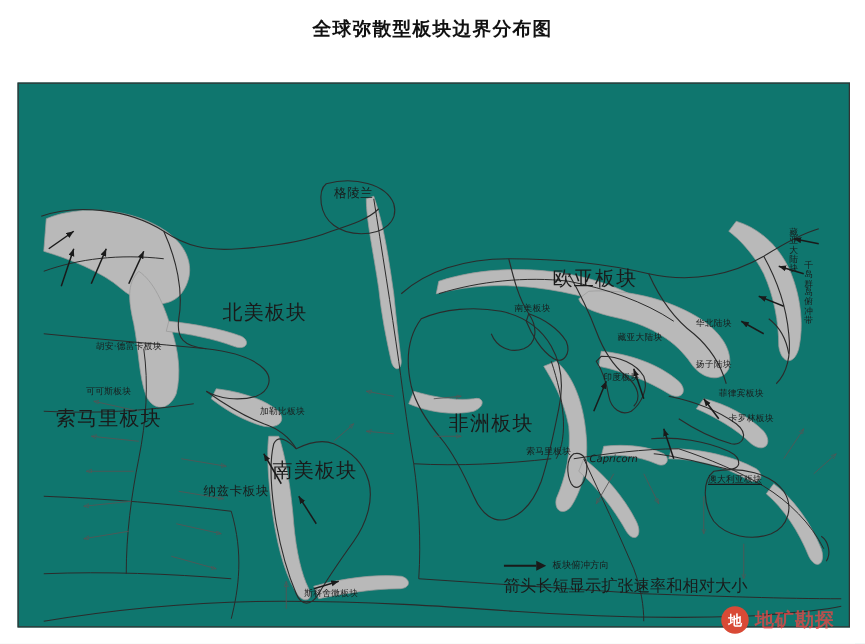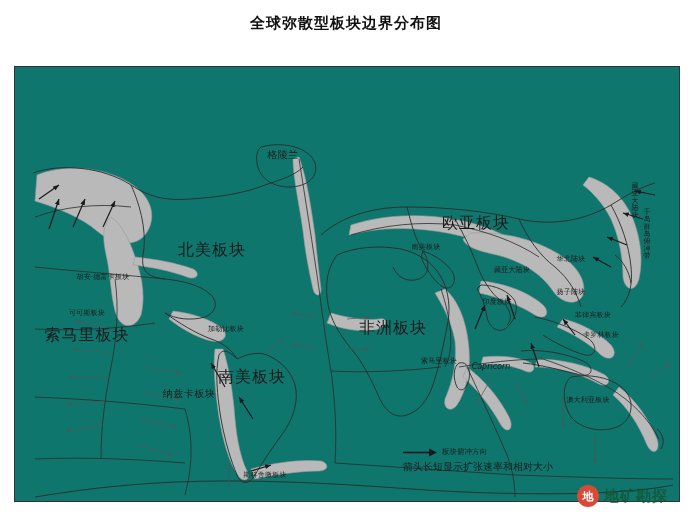--- a/index.html
+++ b/index.html
@@ -81,21 +81,21 @@
     position: relative;
   }
   .legend-swatch.band {
     background: #b9b9b9;
     border: 1px solid #8a8a8a;
     height: 8px;
   }
   .legend-text { white-space: nowrap; }
   .legend-note {
     margin-top: 2px;
-    font-size: 10px;
+    font-size: 13px;
     white-space: nowrap;
   }
   #watermark {
     position: absolute;
     right: 16px;
     bottom: 8px;
     display: flex;
     align-items: center;
     gap: 5px;
   }
@@ -107,21 +107,21 @@
     color: #ffffff;
     font-size: 11px;
     display: flex;
     align-items: center;
     justify-content: center;
     font-weight: bold;
   }
   #watermark .wm-text {
     font-size: 15px;
     font-weight: bold;
-    color: #14532d;
+    color: #ef4444;
     letter-spacing: 1px;
     opacity: 0.75;
   }
 </style>
 </head>
 <body>
 
 <div id="page">
 
   <div id="title">全球弥散型板块边界分布图</div>
@@ -273,36 +273,36 @@
         <line x1="636" y1="312" x2="654" y2="296"></line>
         <line x1="214" y1="420" x2="214" y2="398"></line>
         <line x1="252" y1="286" x2="268" y2="272"></line>
       </g>
     </svg>
 
     <div class="map-label lbl-plate-mid" style="left:268px; top:88px;">格陵兰</div>
     <div class="map-label lbl-plate-major" style="left:197px; top:183px;">北美板块</div>
     <div class="map-label lbl-plate-major" style="left:461px; top:156px;">欧亚板块</div>
     <div class="map-label lbl-plate-major" style="left:72px; top:268px;">索马里板块</div>
-    <div class="map-label lbl-plate-major" style="left:378px; top:261px;">非洲板块</div>
+    <div class="map-label lbl-plate-major" style="left:378px; top:272px;">非洲板块</div>
     <div class="map-label lbl-plate-major" style="left:237px; top:310px;">南美板块</div>
     <div class="map-label lbl-plate-mid" style="left:174px; top:327px;">纳兹卡板块</div>
     <div class="map-label lbl-plate-tiny" style="left:88px; top:210px;">胡安·德富卡板块</div>
     <div class="map-label lbl-plate-tiny" style="left:72px; top:246px;">可可斯板块</div>
     <div class="map-label lbl-plate-tiny" style="left:211px; top:262px;">加勒比板块</div>
     <div class="map-label lbl-plate-tiny" style="left:411px; top:180px;">南美板块</div>
     <div class="map-label lbl-plate-tiny" style="left:556px; top:192px;">华北陆块</div>
     <div class="map-label lbl-plate-tiny" style="left:497px; top:203px;">藏亚大陆块</div>
     <div class="map-label lbl-plate-tiny" style="left:556px; top:225px;">扬子陆块</div>
     <div class="map-label lbl-plate-tiny" style="left:482px; top:235px;">印度板块</div>
     <div class="map-label lbl-plate-tiny" style="left:578px; top:248px;">菲律宾板块</div>
     <div class="map-label lbl-plate-tiny" style="left:586px; top:268px;">卡罗林板块</div>
     <div class="map-label lbl-plate-tiny" style="left:424px; top:294px;">索马里板块</div>
     <div class="map-label lbl-italic" style="left:476px; top:300px;">Capricorn</div>
-    <div class="map-label lbl-plate-tiny" style="left:573px; top:333px; width:52px; white-space:normal;">澳大利亚板块</div>
+    <div class="map-label lbl-plate-tiny" style="left:573px; top:317px; width:52px; white-space:normal;text-decoration:underline;">澳大利亚板块</div>
     <div class="map-label lbl-plate-tiny" style="left:250px; top:408px;">斯科舍微板块</div>
     <div class="map-label lbl-plate-tiny" style="left:632px; top:168px; width:14px; white-space:normal; line-height:1.05;">千岛群岛俯冲带</div>
     <div class="map-label lbl-plate-tiny" style="left:620px; top:134px; width:14px; white-space:normal; line-height:1.05;">藏亚大陆块</div>
 
     <div id="legend">
       <div class="legend-row">
         <div class="legend-swatch">
           <svg width="34" height="9" viewBox="0 0 34 9">
             <line x1="0" y1="4.5" x2="26" y2="4.5" stroke="#1a1a1a" stroke-width="1.6"></line>
             <path d="M26,0.5 L34,4.5 L26,8.5 z" fill="#1a1a1a"></path>

